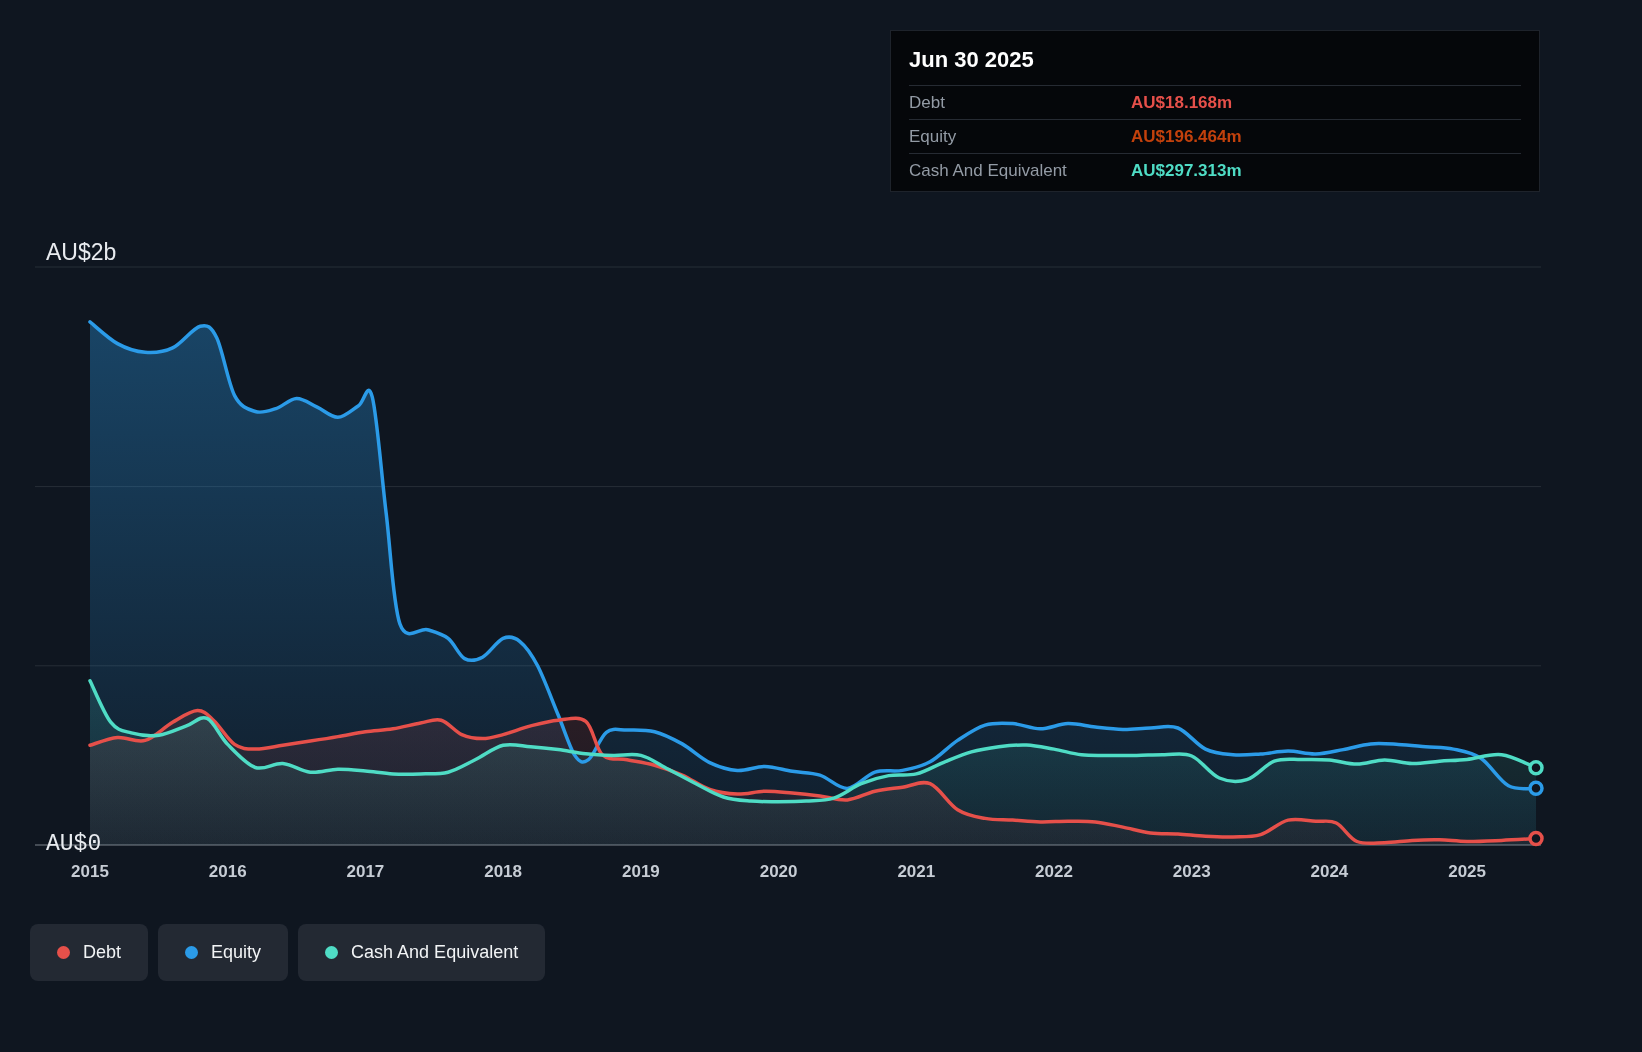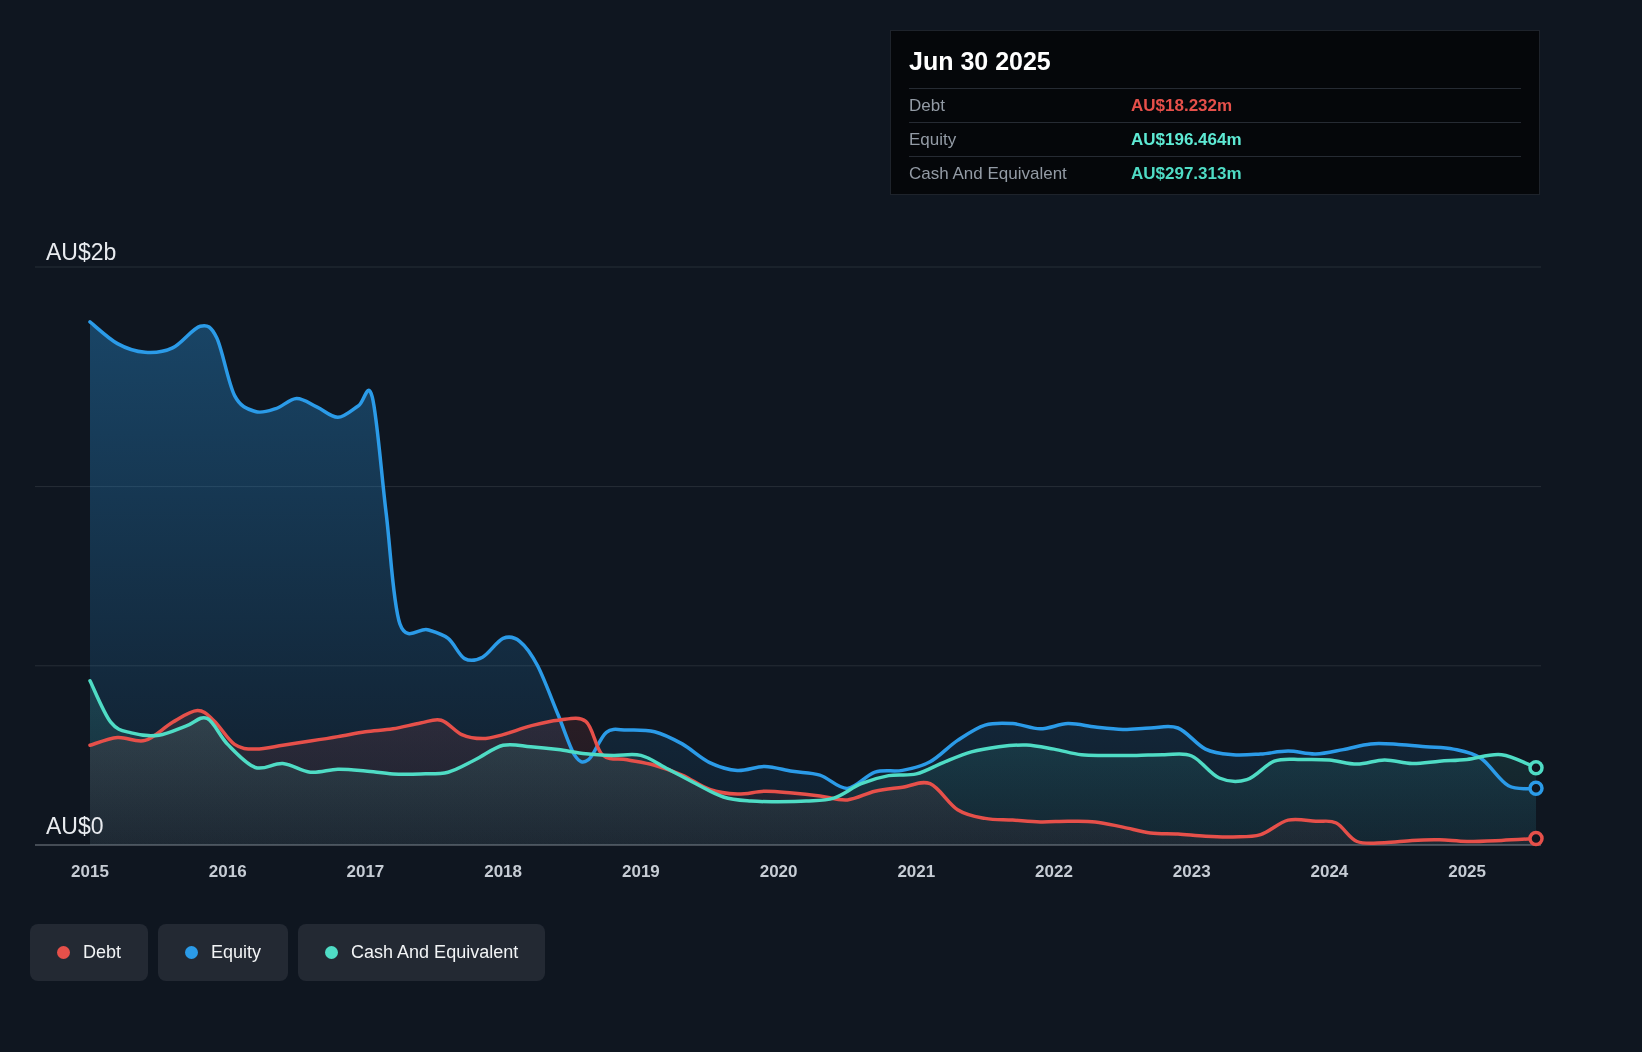--- a/index.html
+++ b/index.html
@@ -4,32 +4,32 @@
 <style>
   html,body{margin:0;padding:0;background:#0f1620;}
   body{font-family:"Liberation Sans", sans-serif;}
   .stage{position:relative;width:1642px;height:1052px;overflow:hidden;background:#0f1620;color:#fff;}
   .stage svg{position:absolute;left:0;top:0;}
   .stage svg text{font-family:"Liberation Sans", sans-serif;}
 
   
   .tooltip{position:absolute;left:890px;top:30px;width:650px;box-sizing:border-box;
            background:#05070a;border:1px solid #1e232b;padding:6px 18px 4px;z-index:5;}
-  .tt-title{font-size:25px;font-weight:700;color:#ffffff;padding:10px 0 12px;border-bottom:1px solid #262b33;}
+  .tt-title{font-size:22px;font-weight:700;color:#ffffff;padding:10px 0 12px;border-bottom:1px solid #262b33;}
   .tt-row{display:flex;align-items:center;height:33px;border-bottom:1px solid #262b33;font-size:17px;}
   .tt-row:last-child{border-bottom:none;}
   .tt-label{width:222px;flex:none;color:#939ba5;}
   .tt-value{font-weight:700;}
   .tt-strong{color:#ffffff;font-weight:700;}
   .tt-muted{color:#939ba5;font-weight:700;margin-left:7px;}
 
   
   .y-label{position:absolute;font-size:23px;font-weight:500;color:#e8ebef;z-index:2;}
   .y-2b{left:46px;top:239px;}
-  .y-0{left:46px;top:813px;}
+  .y-0{left:46px;top:831px;font-family:Liberation Mono, monospace;}
 
   
   .legend{position:absolute;left:30px;top:924px;display:flex;gap:10px;z-index:4;}
   .pill{display:flex;align-items:center;gap:13px;height:57px;padding:0 27px;background:#232933;
         border-radius:8px;font-size:18px;color:#f2f4f6;cursor:pointer;user-select:none;}
   .dot{width:13px;height:13px;border-radius:50%;flex:none;}
 </style>
 </head>
 <body>
 
@@ -77,26 +77,26 @@
     </svg>
 
   <div class="y-label y-2b">AU$2b</div>
   <div class="y-label y-0">AU$0</div>
 
   <div class="tooltip">
     <div class="tt-title">Jun 30 2025</div>
 
     <div class="tt-row">
       <span class="tt-label">Debt</span>
-      <span class="tt-value" style="color: rgb(230, 80, 74);">AU$18.232m</span>
+      <span class="tt-value" style="color: rgb(230, 80, 74);">AU$18.168m</span>
     </div>
 
     <div class="tt-row">
       <span class="tt-label">Equity</span>
-      <span class="tt-value" style="color: #5eead4;">AU$196.464m</span>
+      <span class="tt-value" style="color: #c2410c;">AU$196.464m</span>
     </div>
 
 
     <div class="tt-row">
       <span class="tt-label">Cash And Equivalent</span>
       <span class="tt-value" style="color: rgb(79, 220, 197);">AU$297.313m</span>
     </div>
   </div>
 
   <div class="legend">

